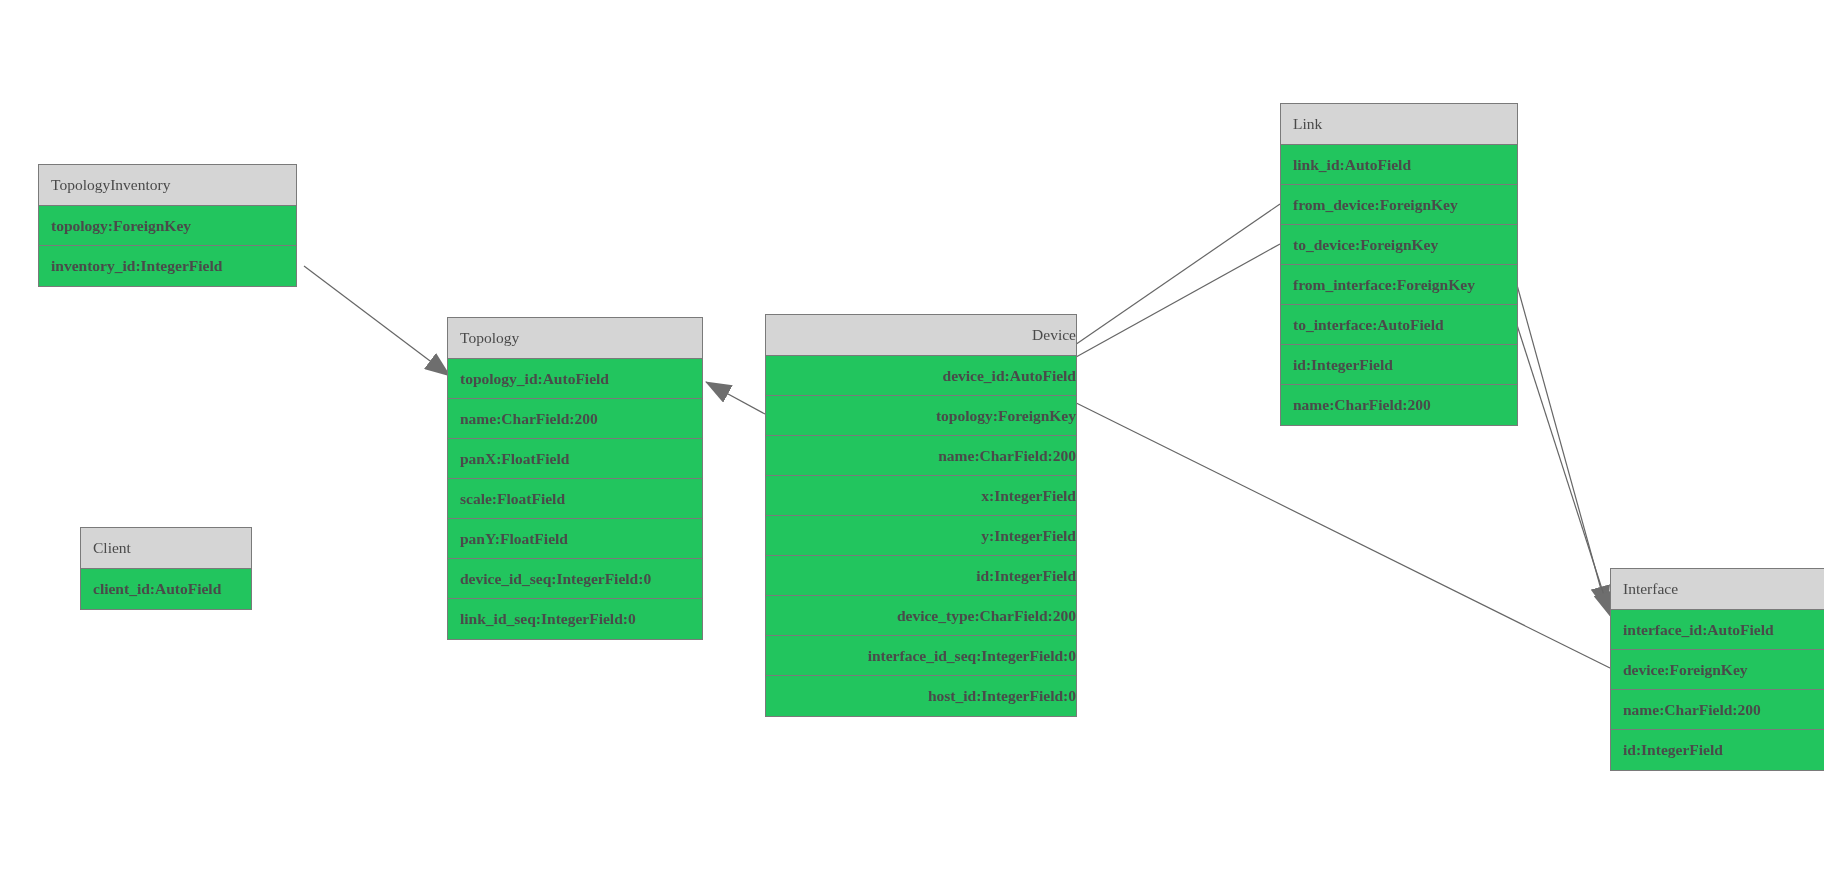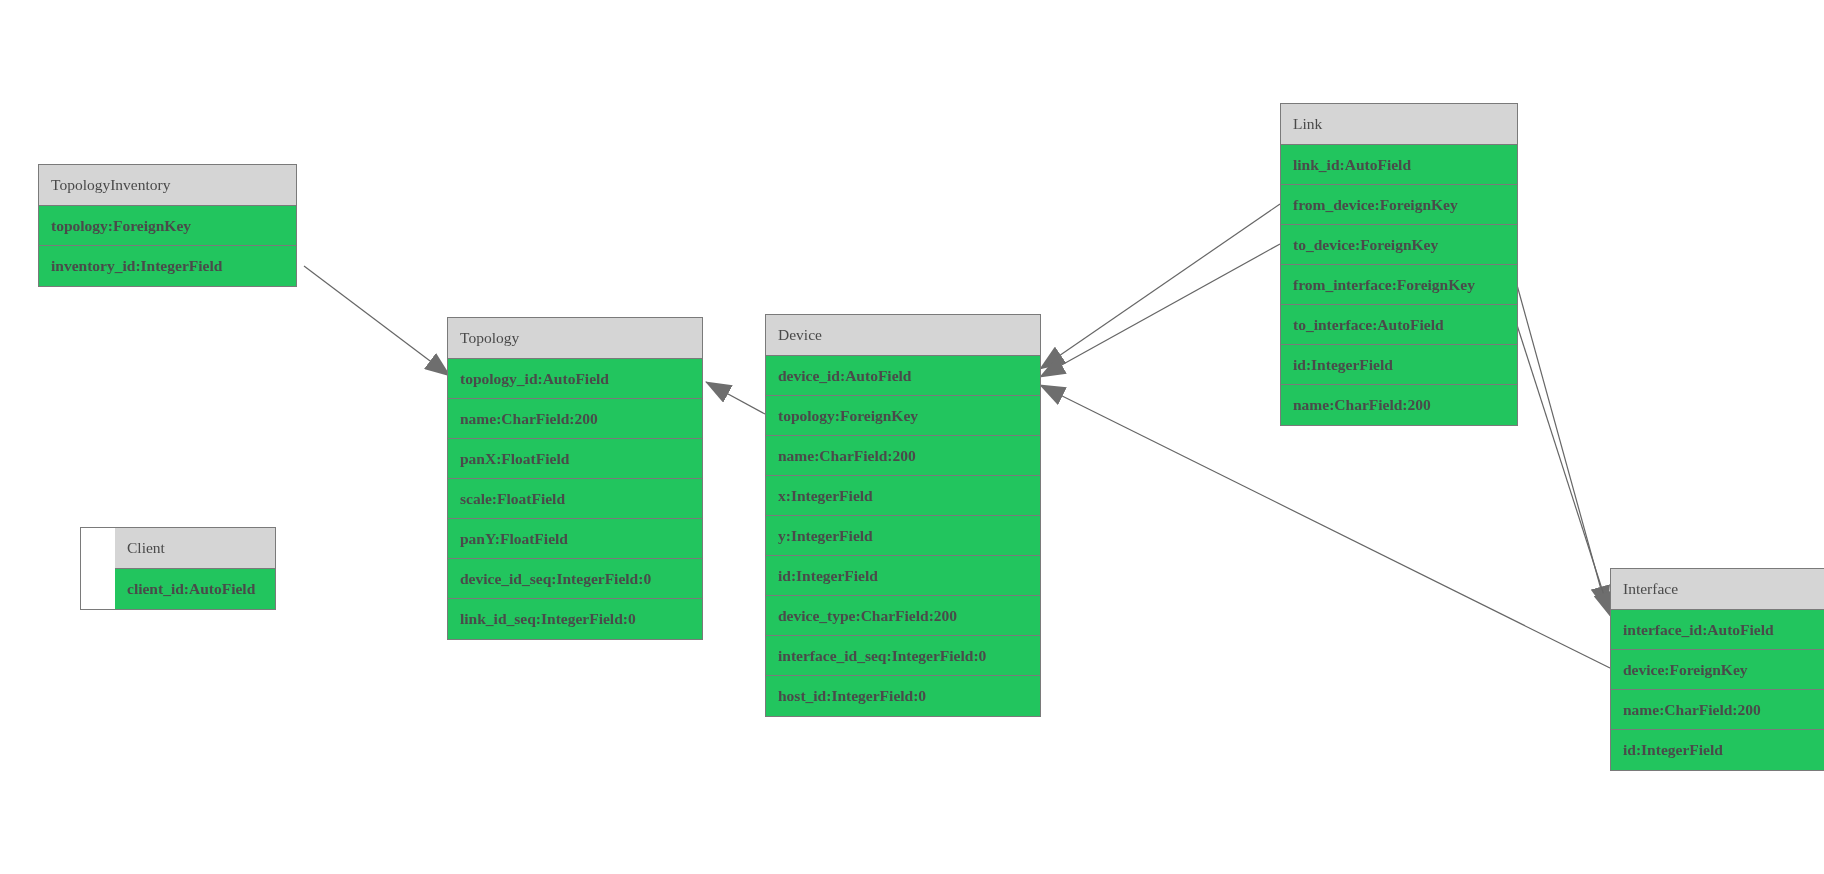--- a/index.html
+++ b/index.html
@@ -80,25 +80,25 @@
     <div class="etable" style="left: 447px; top: 317px; width: 256px;">
       <div class="ehead">Topology</div>
       <div class="erow">topology_id:AutoField</div>
       <div class="erow">name:CharField:200</div>
       <div class="erow">panX:FloatField</div>
       <div class="erow">scale:FloatField</div>
       <div class="erow">panY:FloatField</div>
       <div class="erow">device_id_seq:IntegerField:0</div>
       <div class="erow">link_id_seq:IntegerField:0</div>
     </div>
-    <div class="etable" style="left: 80px; top: 527px; width: 196px; padding-left: 34px;">
+    <div class="etable" style="left: 80px; top: 527px; width: 172px;">
       <div class="ehead">Client</div>
       <div class="erow">client_id:AutoField</div>
     </div>
-    <div class="etable" style="left: 765px; top: 314px; width: 276px;">
+    <div class="etable" style="left: 765px; top: 314px; width: 312px; text-align: right;">
       <div class="ehead">Device</div>
       <div class="erow">device_id:AutoField</div>
       <div class="erow">topology:ForeignKey</div>
       <div class="erow">name:CharField:200</div>
       <div class="erow">x:IntegerField</div>
       <div class="erow">y:IntegerField</div>
       <div class="erow">id:IntegerField</div>
       <div class="erow">device_type:CharField:200</div>
       <div class="erow">interface_id_seq:IntegerField:0</div>
       <div class="erow">host_id:IntegerField:0</div>

